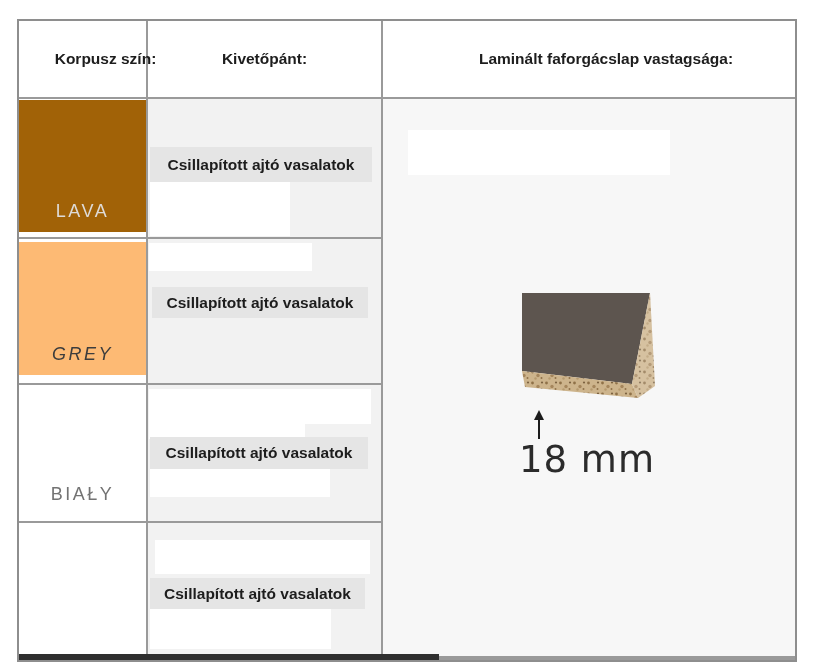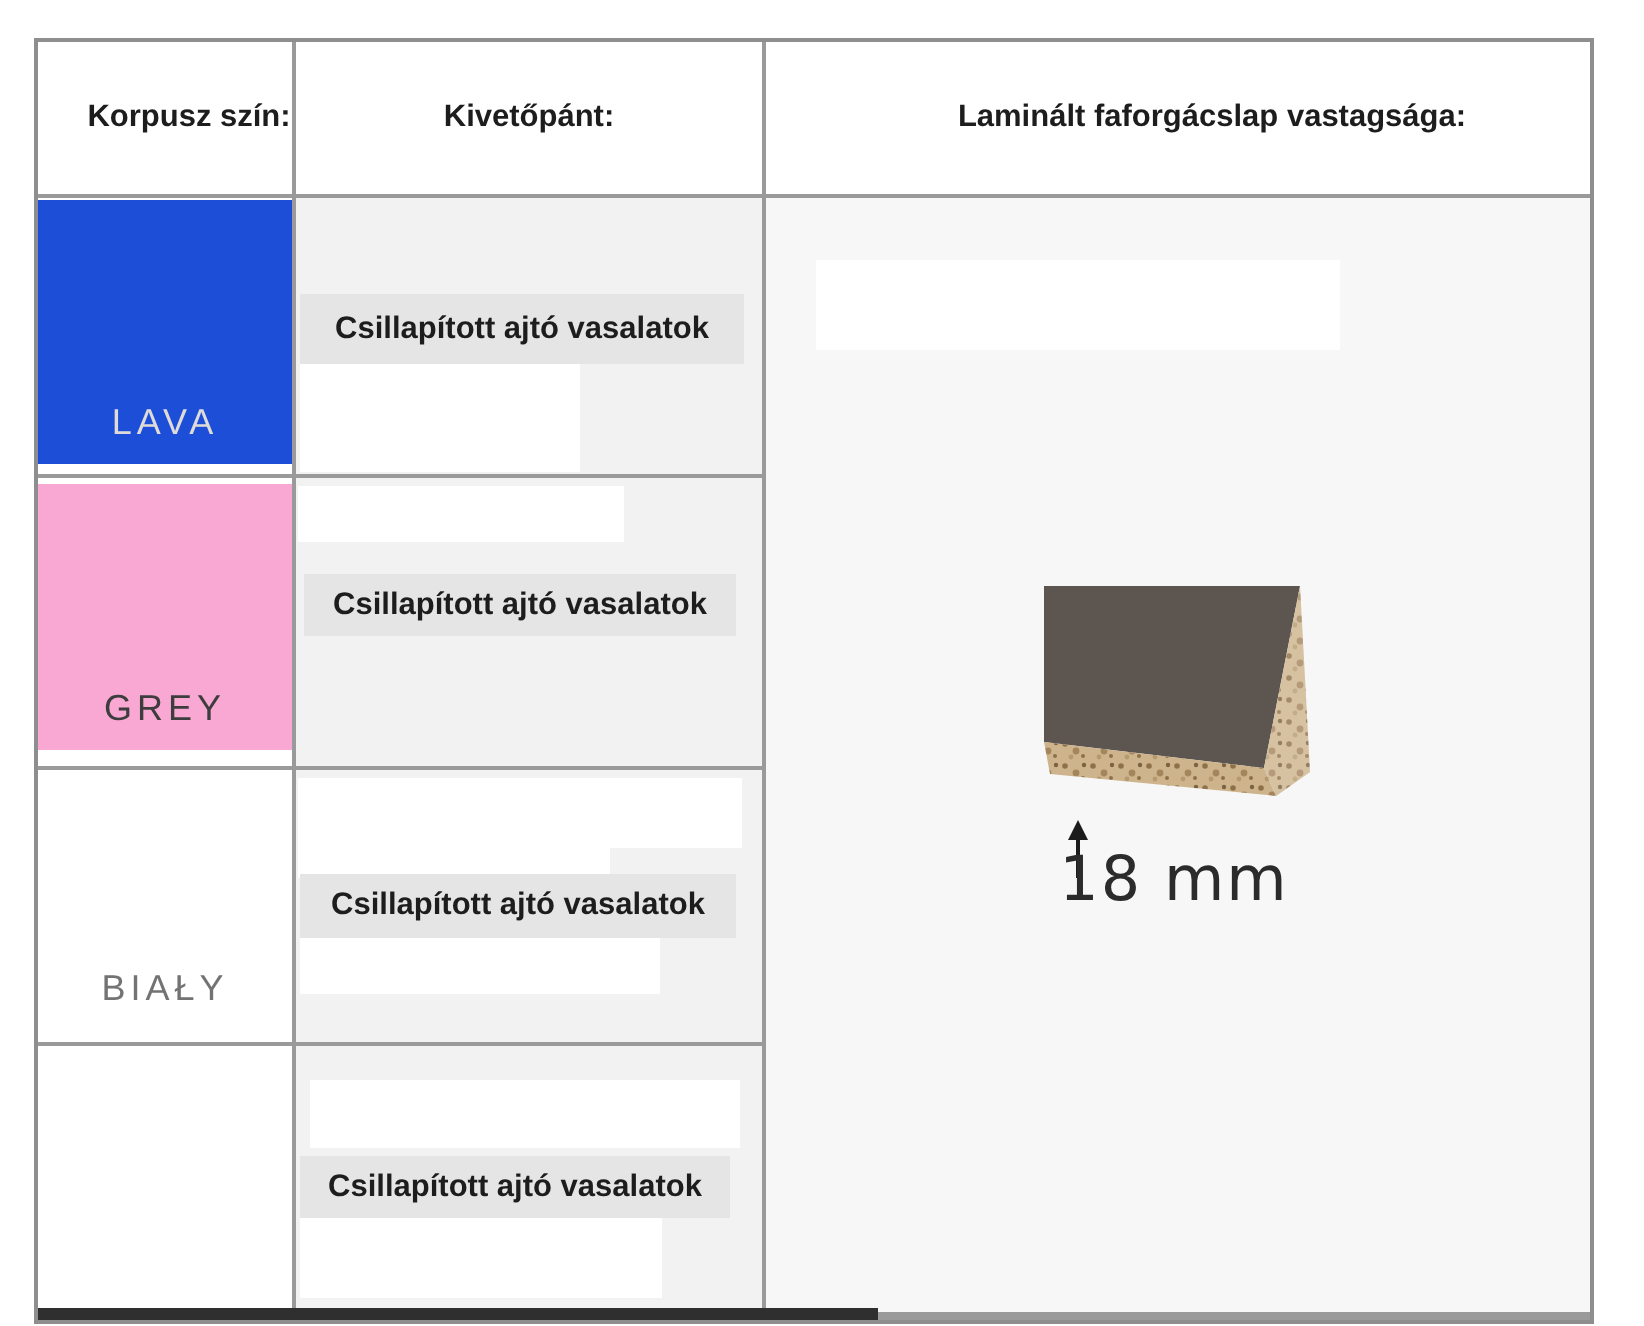--- a/index.html
+++ b/index.html
@@ -19,23 +19,23 @@
     position:absolute;top:0;height:76px;display:flex;align-items:center;justify-content:center;
     font-weight:bold;font-size:15.5px;text-align:center;
   }
   .swatch{
     position:absolute;left:0;width:127px;display:flex;align-items:flex-end;justify-content:center;
   }
   .swatch-label{
     font-size:18px;letter-spacing:2.5px;text-align:center;line-height:1.45;
     padding-bottom:8px;width:100%;
   }
-  .sw-lava{background:#1d4ed8;}
+  .sw-lava{background:#a16207;}
   .sw-lava .swatch-label{color:#dedbd8;}
-  .sw-grey{background:#f9a8d4;}
+  .sw-grey{background:#fdba74;font-style:italic;}
   .sw-grey .swatch-label{color:#3d3d3d;}
   .sw-bialy{background:#ffffff;}
   .sw-bialy .swatch-label{color:#737373;padding-bottom:12px;}
   .sw-dab{
     background-color:#c49a5f;
     background-image:
       radial-gradient(ellipse 8px 5px at 22% 12%, rgba(90,60,25,.8), rgba(90,60,25,0) 65%),
       radial-gradient(ellipse 5px 9px at 78% 28%, rgba(105,72,34,.7), rgba(105,72,34,0) 65%),
       radial-gradient(ellipse 7px 4px at 35% 55%, rgba(90,60,25,.6), rgba(90,60,25,0) 65%),
       radial-gradient(ellipse 4px 7px at 85% 75%, rgba(105,72,34,.6), rgba(105,72,34,0) 65%),
@@ -44,43 +44,43 @@
         rgba(121,84,41,.30) 7px 9px, rgba(0,0,0,0) 9px 14px,
         rgba(200,160,105,.4) 14px 17px, rgba(0,0,0,0) 17px 23px);
   }
   .sw-dab .swatch-label{color:#f2e8d4;letter-spacing:2px;font-size:19px;padding-bottom:6px;}
   .white-patch{position:absolute;background:#ffffff;}
   .hinge-band{
     position:absolute;background:#e5e5e5;display:flex;align-items:center;justify-content:center;
     font-weight:bold;font-size:15.5px;white-space:nowrap;
   }
   #thickness{
-    position:absolute;left:468px;top:401px;width:200px;text-align:center;
+    position:absolute;left:468px;top:417px;width:200px;text-align:center;
     font-family:"DejaVu Sans","Liberation Sans",sans-serif;
-    font-size:31px;color:#2b2b2b;letter-spacing:1px;
+    font-size:37px;color:#2b2b2b;letter-spacing:1px;
   }
   #arrow{position:absolute;left:512px;top:389px;}
   #board{position:absolute;left:497px;top:271px;}
   #dark-strip{position:absolute;left:0;top:633px;width:420px;height:6px;background:#2f2f2f;z-index:5;}
   #gray-strip{position:absolute;left:420px;top:635px;width:356px;height:4px;background:#9a9a9a;z-index:5;}
 </style>
 </head>
 <body>
 
 <div id="page">
   <div id="frame">
 
     <div class="vline" style="left:127px;"></div>
     <div class="vline" style="left:362px;"></div>
     <div class="hline" style="top:76px;width:776px;"></div>
     <div class="hline" style="top:216px;width:364px;"></div>
     <div class="hline" style="top:362px;width:364px;"></div>
     <div class="hline" style="top:500px;width:364px;"></div>
 
-    <div class="hdr" style="left:0;width:151px;">
+    <div class="hdr" style="left:0;width:151px;padding-left:11px;">
       <span>Korpusz szín:</span>
     </div>
     <div class="hdr" style="left:129px;width:233px;justify-content:center;">
       <span>Kivetőpánt:</span>
     </div>
     <div class="hdr" style="left:364px;width:446px;">
       <span>Laminált faforgácslap vastagsága:</span>
     </div>
 
     <div class="cell-bg" style="left:129px;top:78px;width:233px;height:138px;background:#f2f2f2;"></div>

